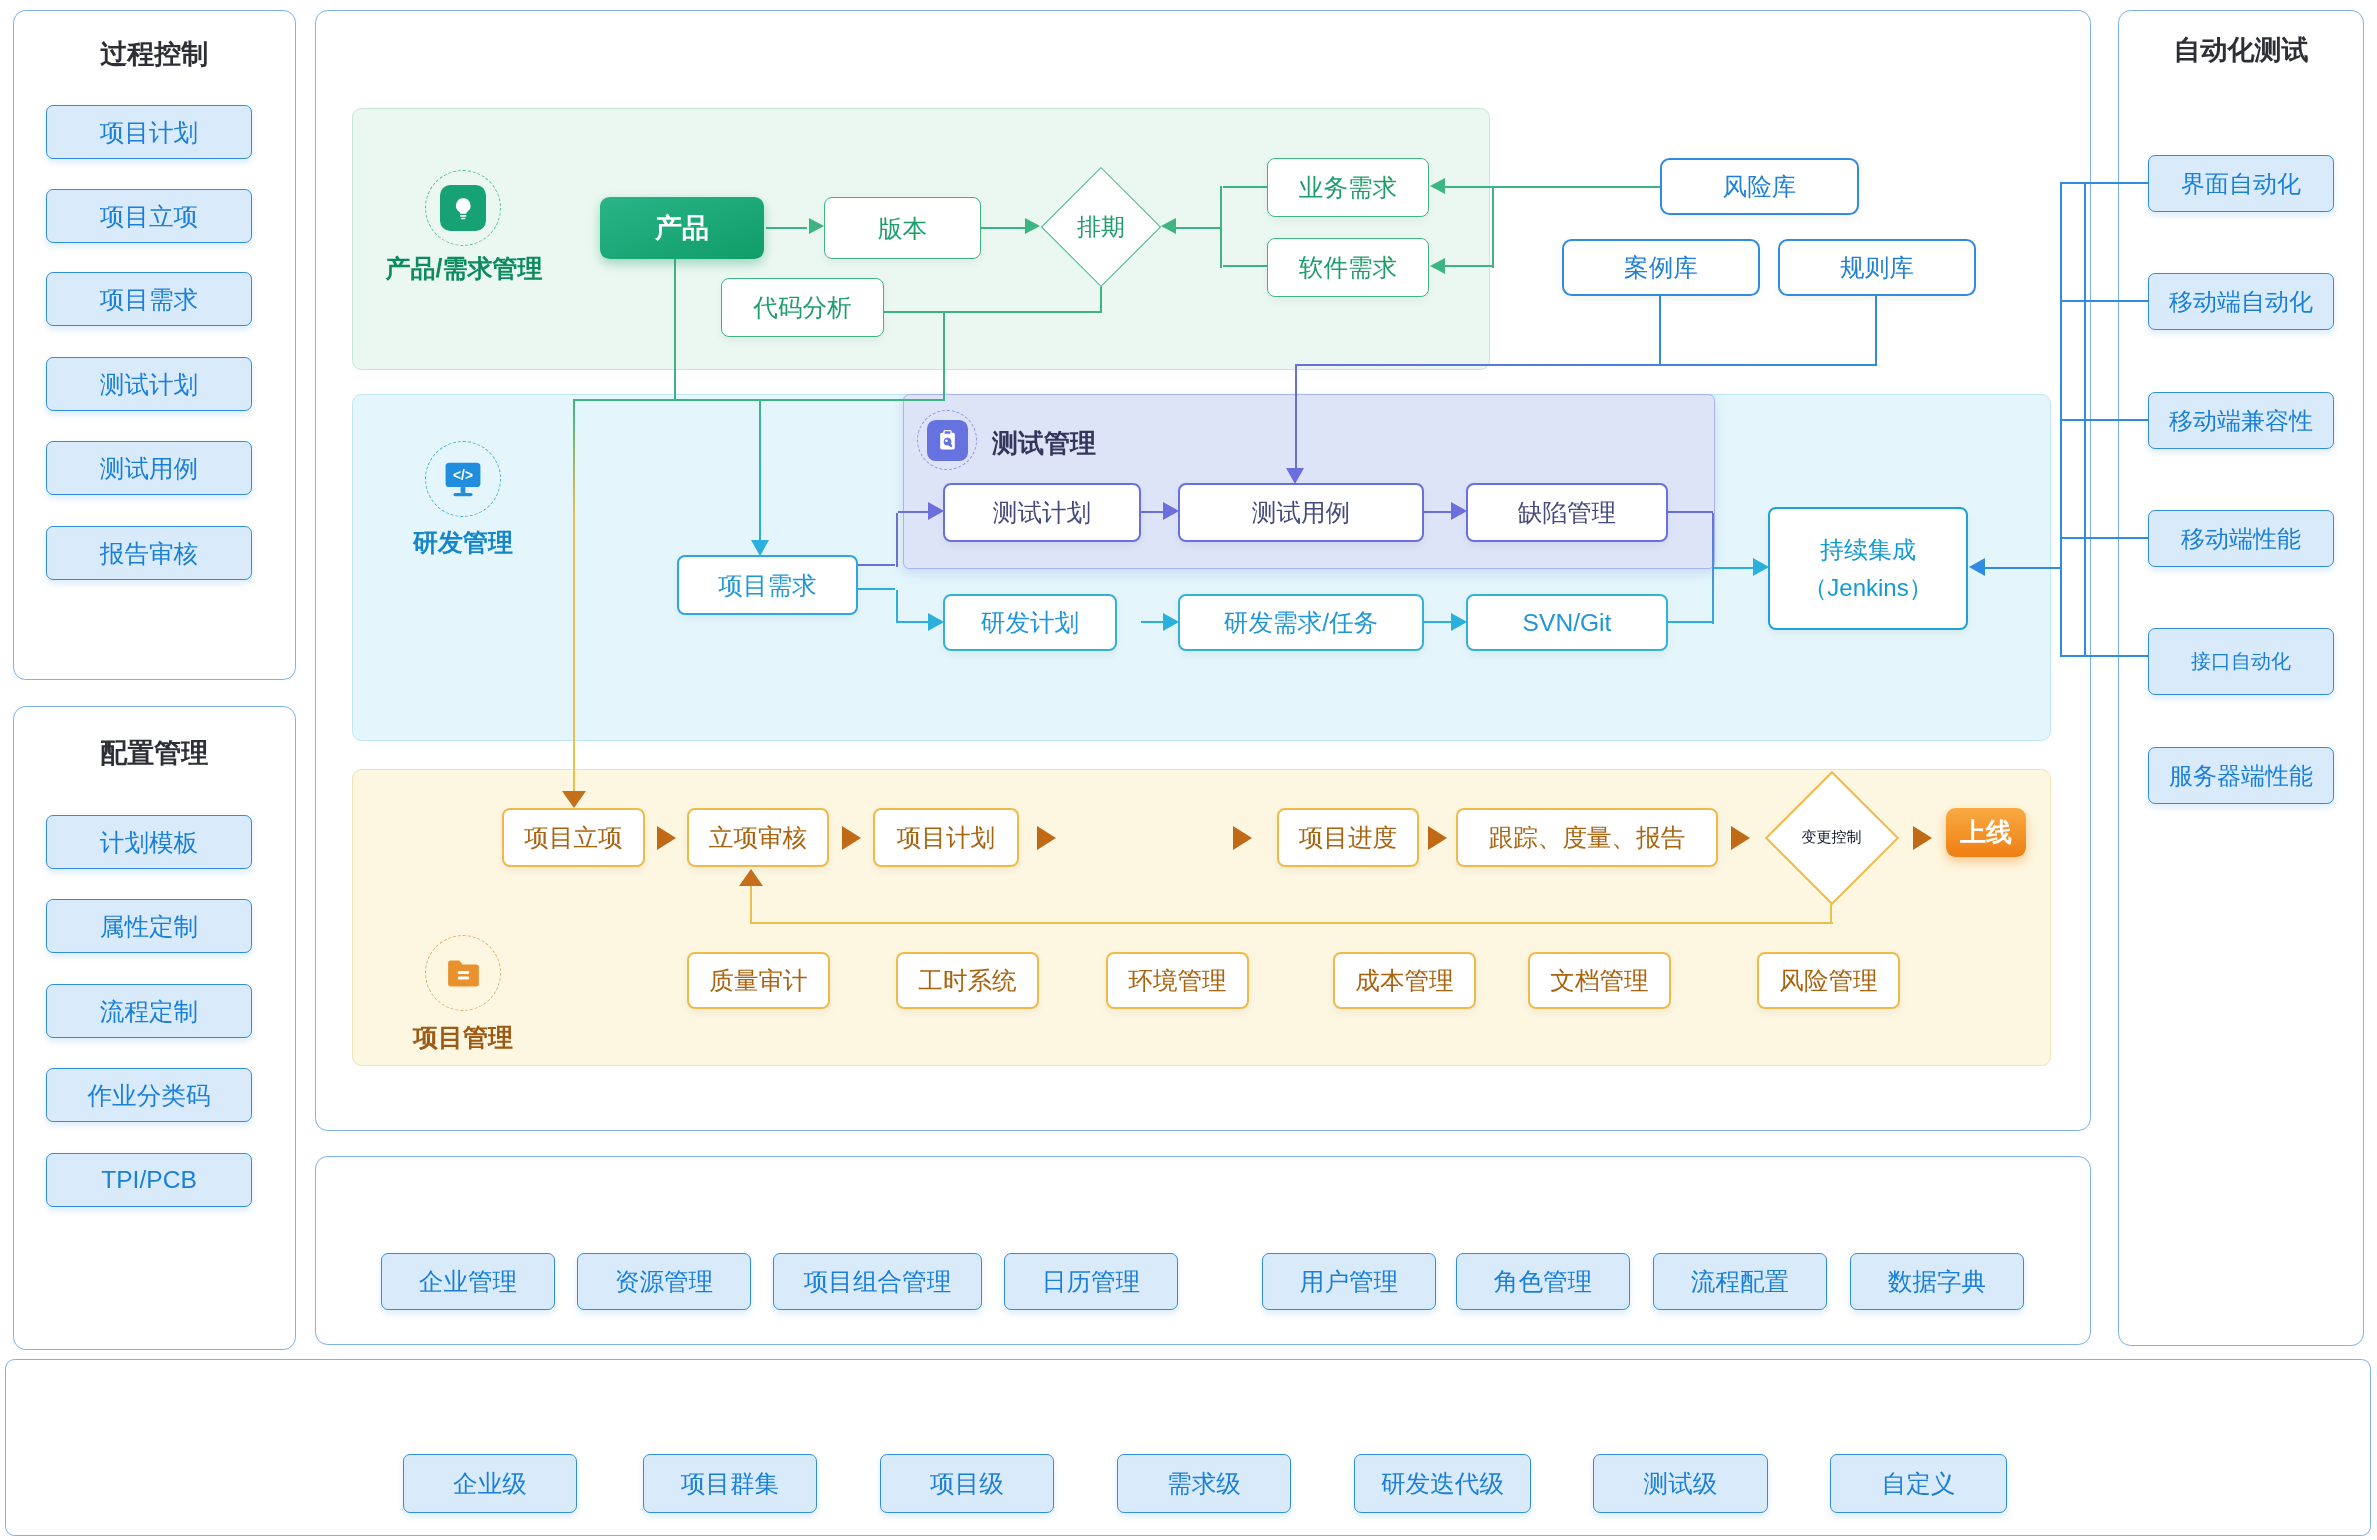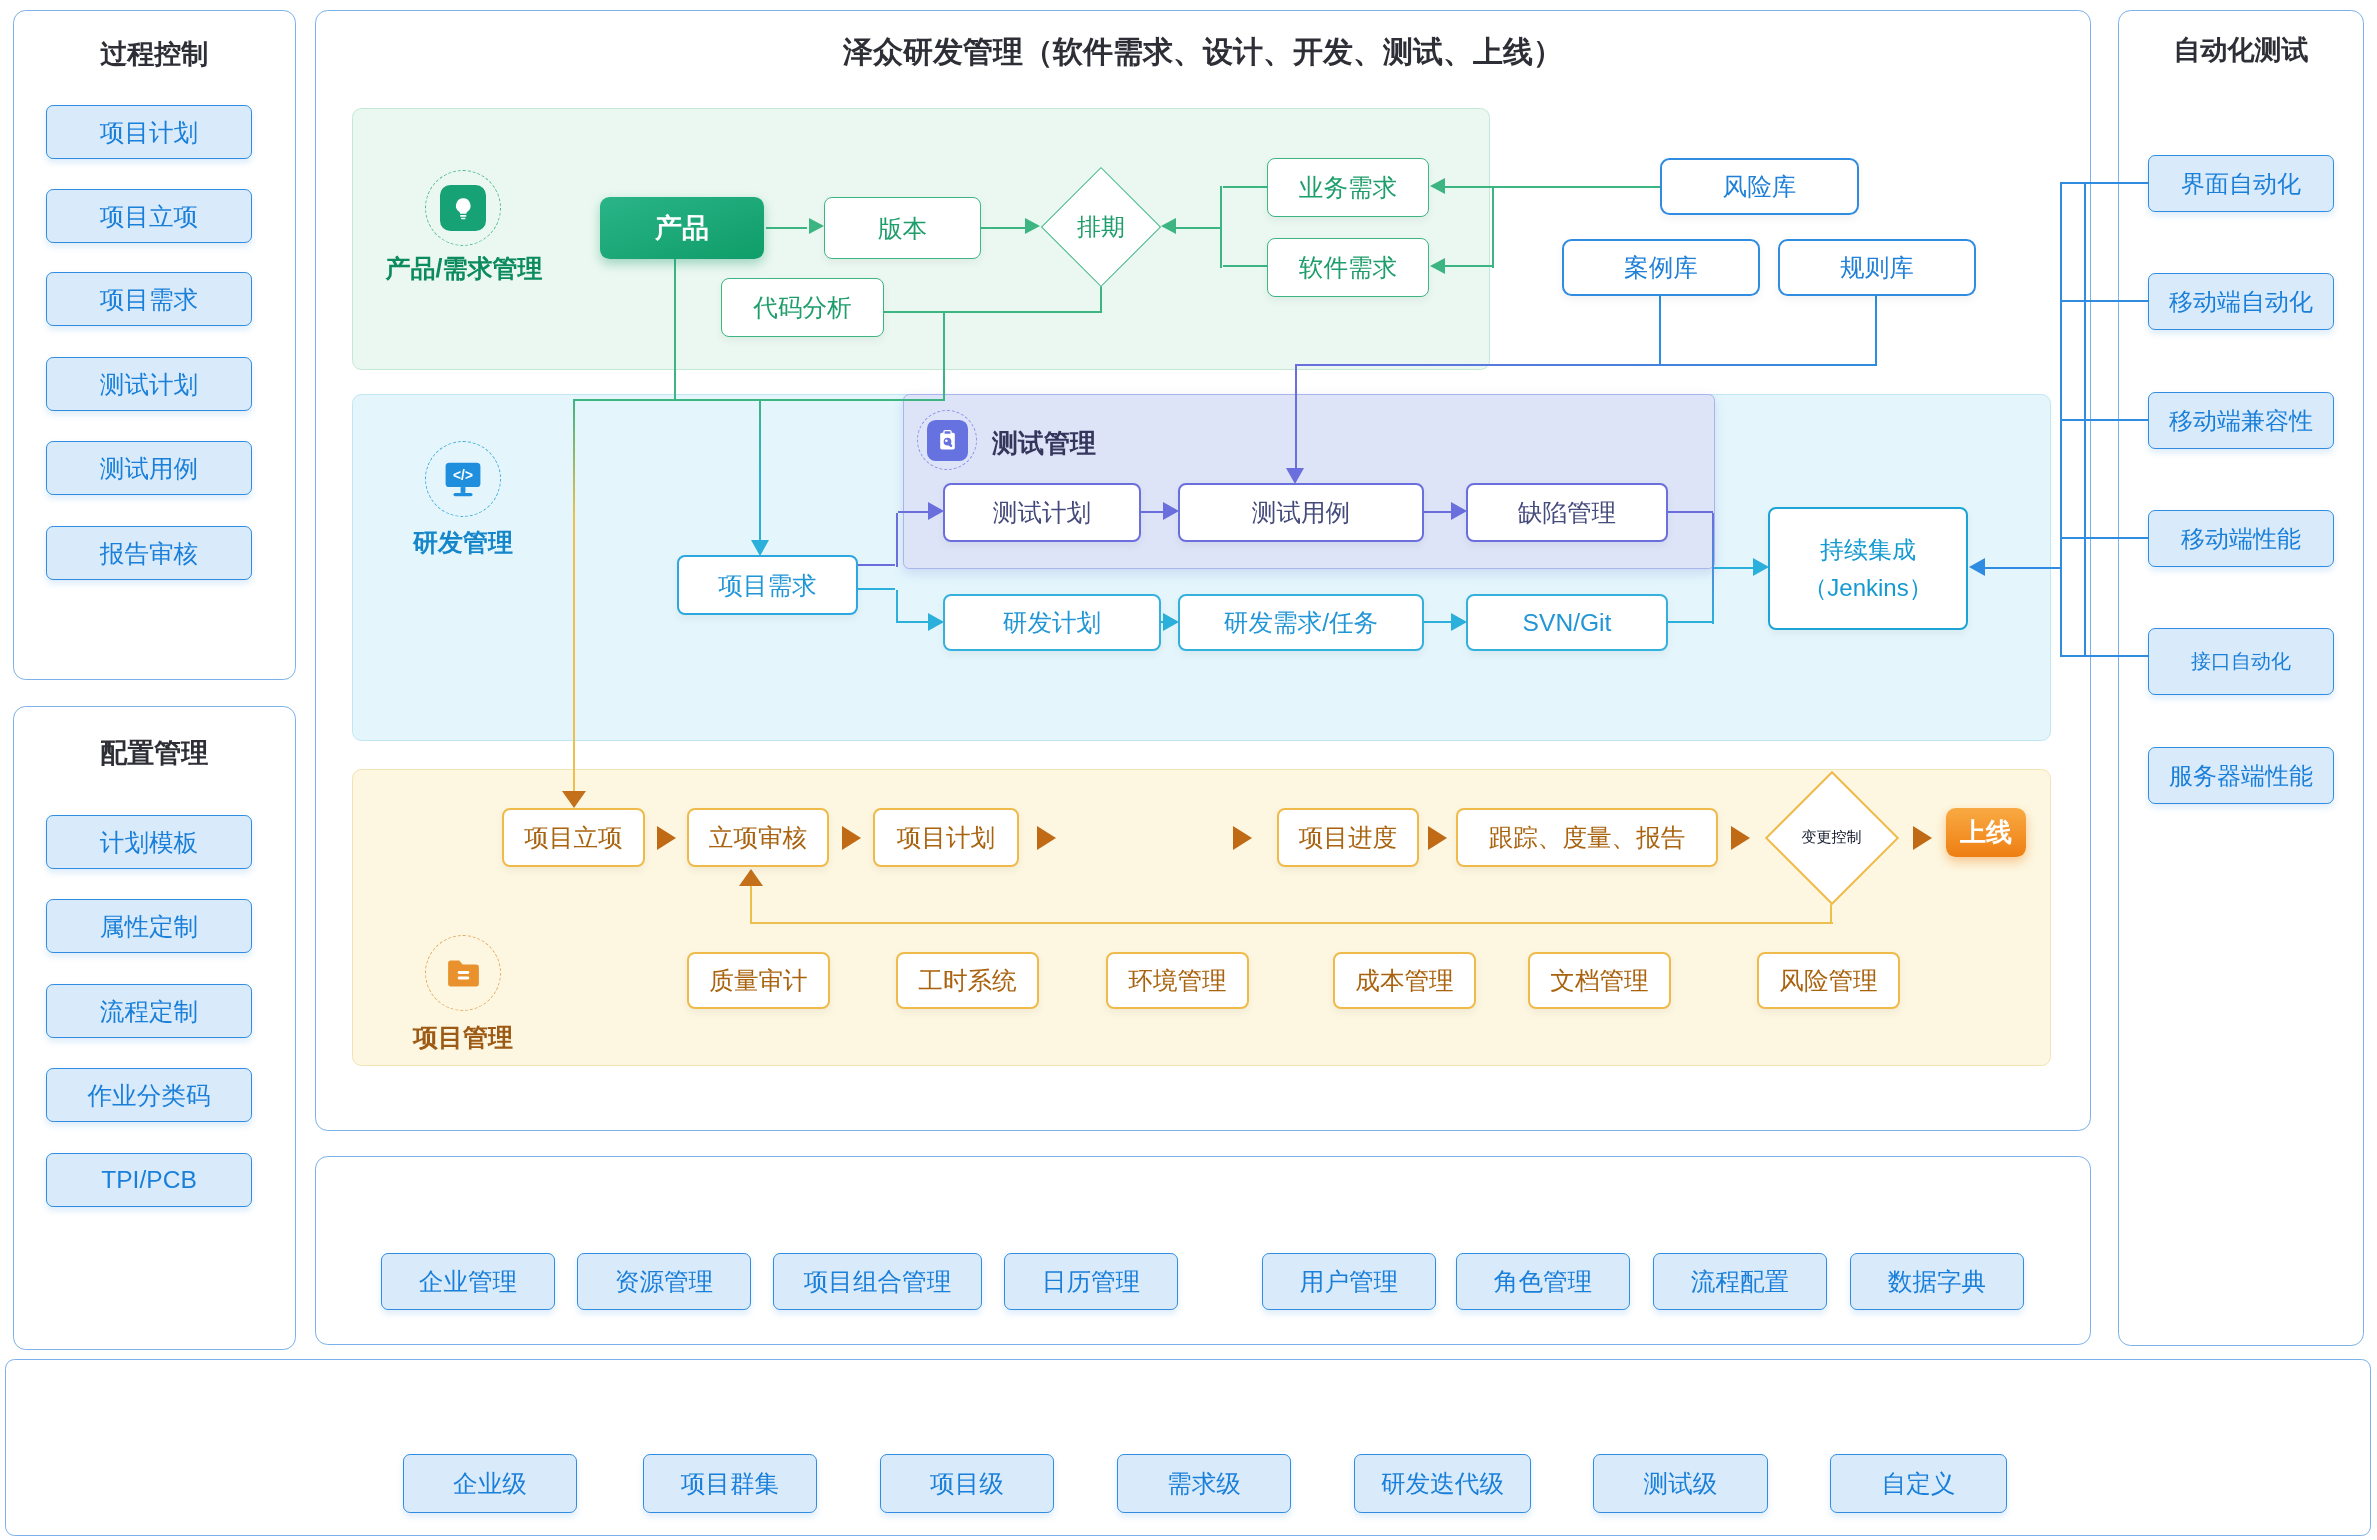--- a/index.html
+++ b/index.html
@@ -34,21 +34,20 @@
 
 <div id="canvas">
 
   <div class="panel" style="left:12.7px;top:9.5px;width:283px;height:670px"></div>
   <div class="ptitle" style="left:12.7px;top:36px;width:283px">过程控制</div>
 
   <div class="panel" style="left:12.7px;top:706px;width:283px;height:644px"></div>
   <div class="ptitle" style="left:12.7px;top:735px;width:283px">配置管理</div>
 
   <div class="panel" style="left:315px;top:9.5px;width:1776px;height:1121px"></div>
-  <div class="ptitle" style="left:315px;top:32px;width:1776px;font-size:30px">泽众研发管理（软件需求、设计、开发、测试、上线）</div>
 
   <div class="panel" style="left:315px;top:1156px;width:1776px;height:189px"></div>
 
   <div class="panel" style="left:2118px;top:9.5px;width:246px;height:1336px"></div>
   <div class="ptitle" style="left:2118px;top:32px;width:246px">自动化测试</div>
 
   <div class="panel" style="left:4.8px;top:1359px;width:2366px;height:177px;border-radius:9.5px"></div>
 
   <div class="subpanel" style="left:352px;top:108px;width:1138px;height:262px;background:#ebf8f1;border:1.6px solid #c5e8d6"></div>
   <div class="subpanel" style="left:352px;top:394px;width:1699px;height:347px;background:#e4f6fc;border:1.6px solid #c0e6f2"></div>
@@ -121,21 +120,21 @@
   <div class="box g" style="left:1267px;top:238px;width:162px;height:59px">软件需求</div>
   <div class="box g" style="left:721px;top:278px;width:163px;height:59px">代码分析</div>
   <div class="box bl" style="left:1660px;top:158px;width:199px;height:57px">风险库</div>
   <div class="box bl" style="left:1562px;top:239px;width:198px;height:57px">案例库</div>
   <div class="box bl" style="left:1778px;top:239px;width:198px;height:57px">规则库</div>
 
   <div class="box" style="left:677px;top:555px;width:181px;height:60px;border:2.4px solid #2da7e0;color:#2196d6">项目需求</div>
   <div class="box ind" style="left:943px;top:483px;width:198px;height:59px">测试计划</div>
   <div class="box ind" style="left:1178px;top:483px;width:246px;height:59px">测试用例</div>
   <div class="box ind" style="left:1466px;top:483px;width:202px;height:59px">缺陷管理</div>
-  <div class="box cy" style="left:943px;top:594px;width:218px;height:57px">研发计划</div>
+  <div class="box cy" style="left:943px;top:594px;width:174px;height:57px">研发计划</div>
   <div class="box cy" style="left:1178px;top:594px;width:246px;height:57px">研发需求/任务</div>
   <div class="box cy" style="left:1466px;top:594px;width:202px;height:57px">SVN/Git</div>
   <div class="box" style="left:1768px;top:507px;width:200px;height:123px;border:2.4px solid #1ca3d8;color:#149ad2;flex-direction:column;line-height:1.55;font-size:24px">
     <span>持续集成</span>
     <span>（Jenkins）</span>
   </div>
 
   <div class="box yw" style="left:502px;top:808px;width:143px;height:59px">项目立项</div>
   <div class="box yw" style="left:687px;top:808px;width:142px;height:59px">立项审核</div>
   <div class="box yw" style="left:873px;top:808px;width:146px;height:59px">项目计划</div>

